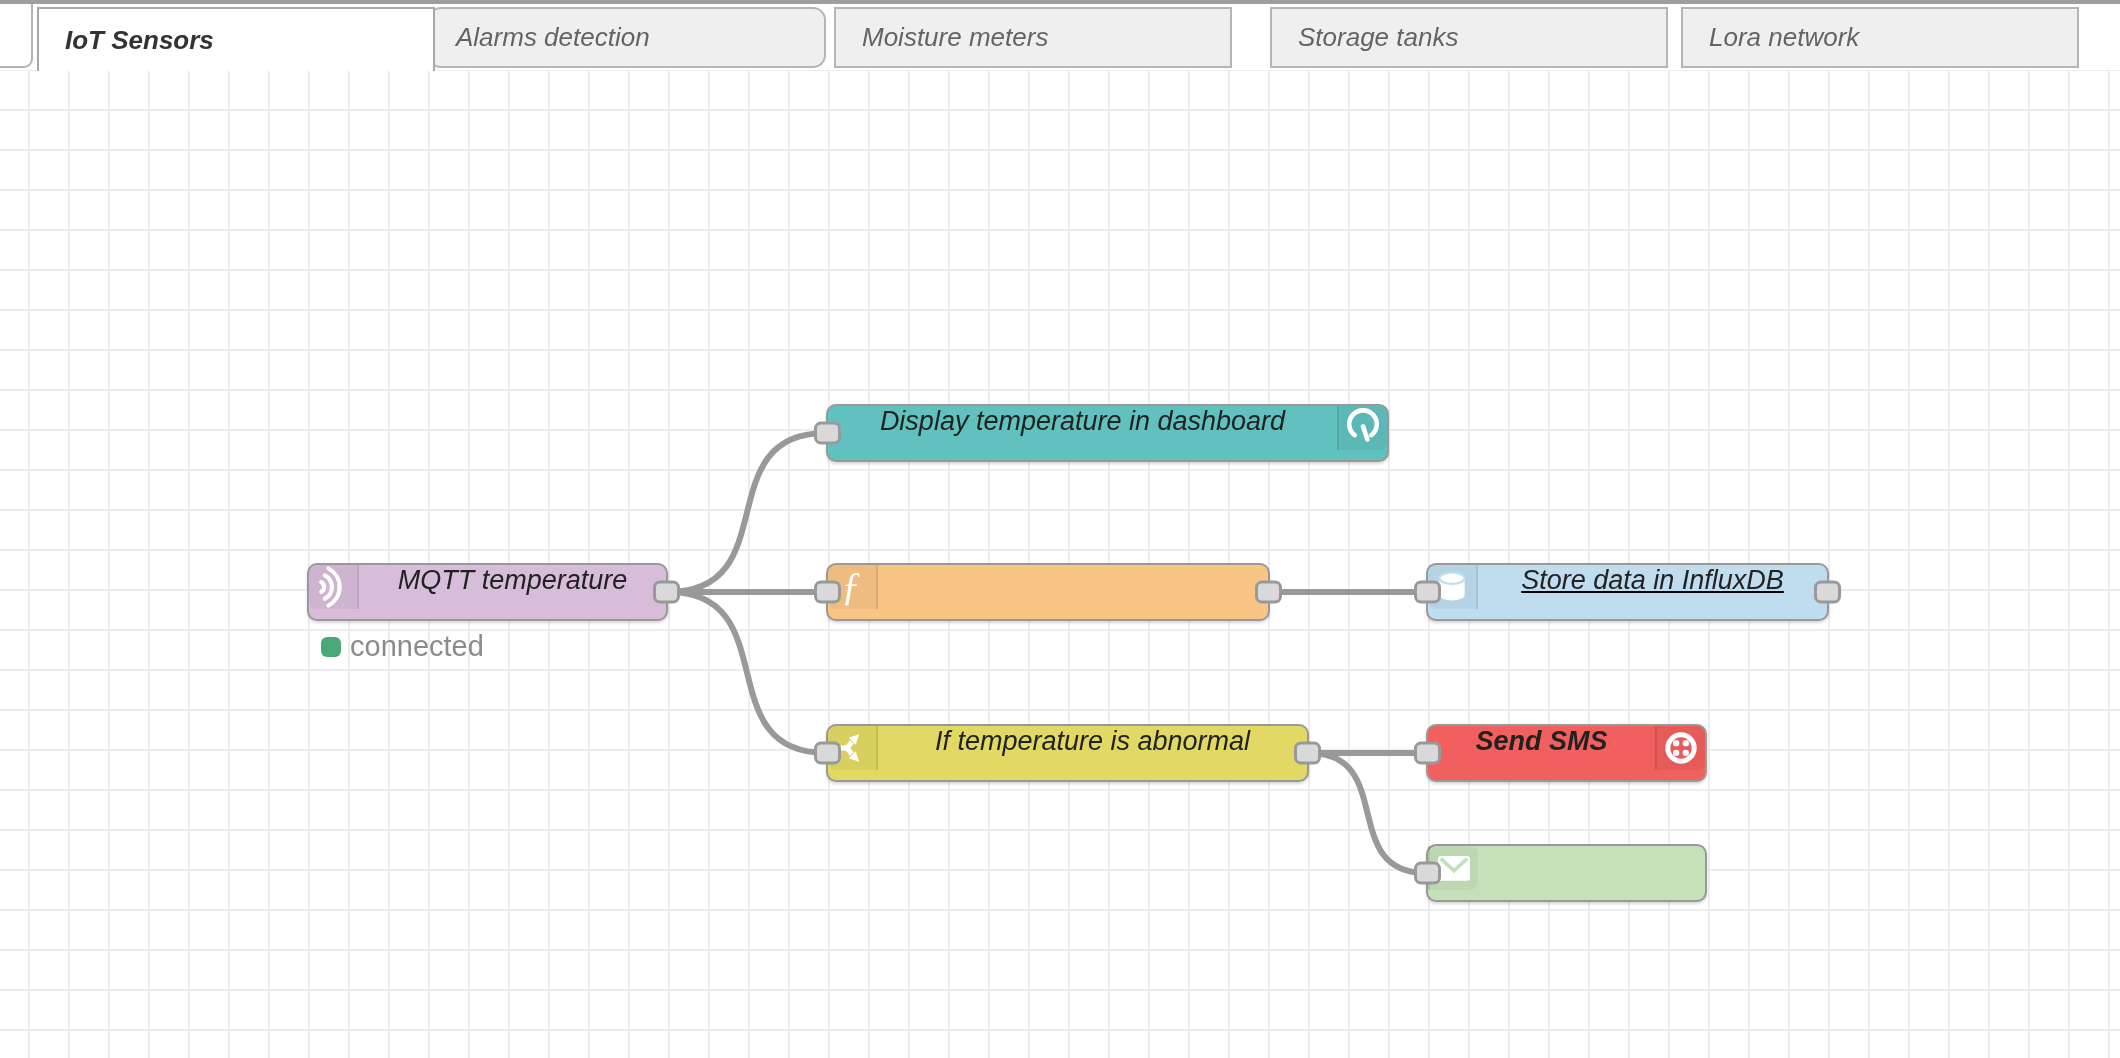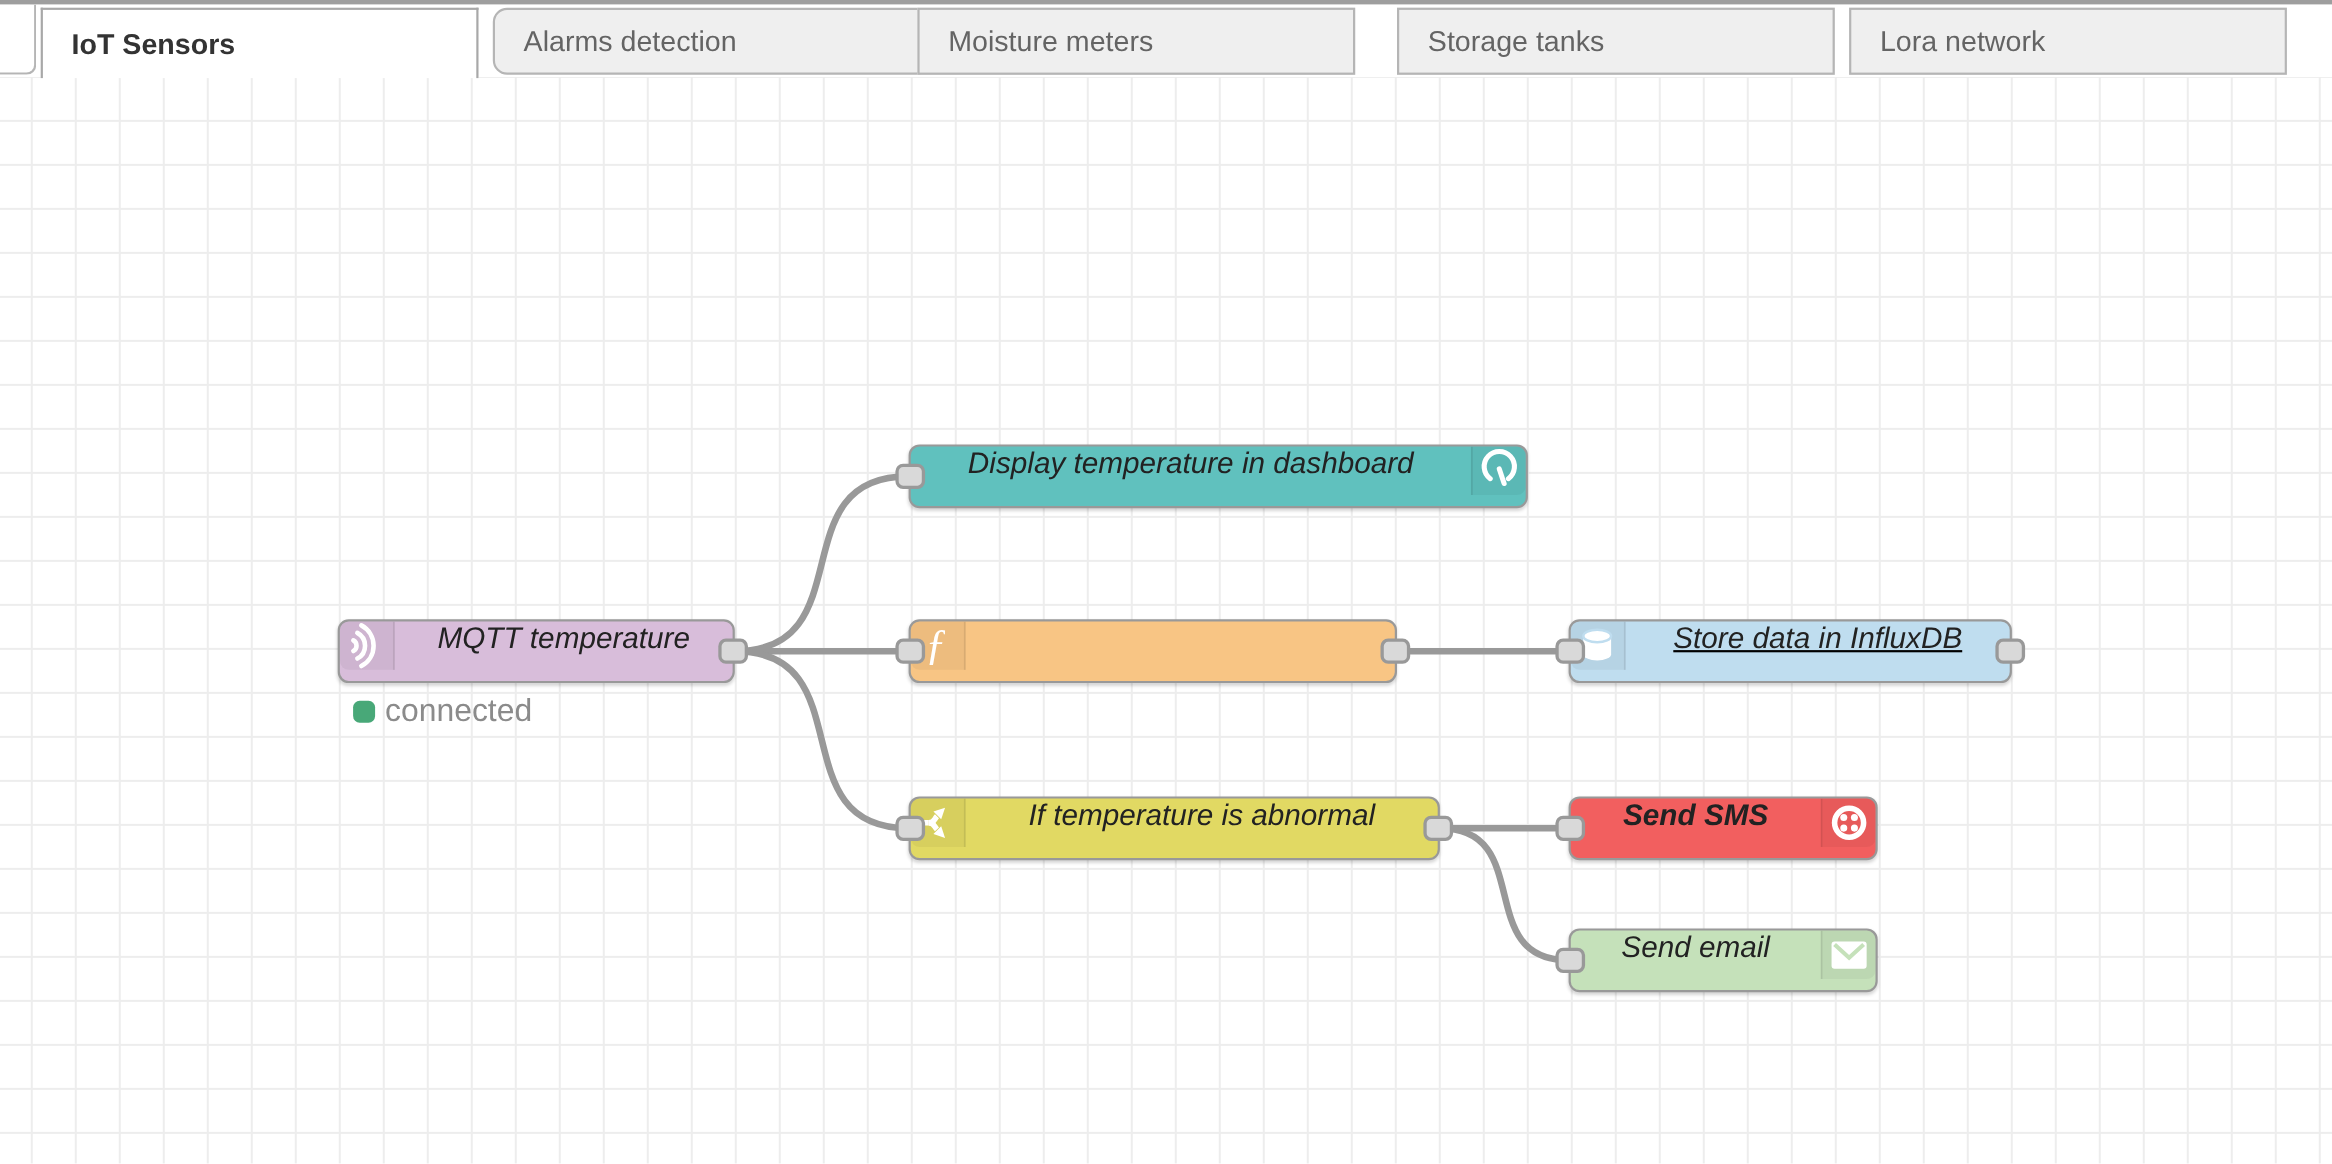--- a/index.html
+++ b/index.html
@@ -11,21 +11,21 @@
   
   #topband { position:absolute; top:0; left:0; width:100%; height:4px; background:#9e9e9e; z-index:8; }
   #spacer  { position:absolute; left:0; top:4px; width:33px; height:64px; background:#fff;
              border-right:2px solid #b5b5b5; border-bottom:2px solid #b5b5b5;
              border-bottom-right-radius:9px; z-index:6; }
   #tabbar  { position:absolute; top:0; left:0; width:100%; height:70px; background:#fff; z-index:4; }
   .tab {
     position:absolute; top:7px; width:398px; height:61px;
     border:2px solid #b5b5b5; background:#efefef; color:#646464;
     font-size:26px; display:flex; align-items:center; padding-left:26px;
-    white-space:nowrap; cursor:pointer;
+    white-space:nowrap; cursor:pointer;font-style:italic;
   }
   .tab.active { height:64px; background:#fff; border-bottom:none; border-color:#a8a8a8;
                 font-weight:bold; color:#333; z-index:7; }
   
   #canvas {
     position:absolute; left:0; top:70px; width:2120px; height:988px; z-index:1; background:#fff;
     background-image:
       linear-gradient(to right,#ededed 2px,transparent 2px),
       linear-gradient(to bottom,#ededed 2px,transparent 2px);
     background-size:40px 40px, 40px 40px;
@@ -62,21 +62,21 @@
 </head>
 <body>
 
 <div id="app">
   <div id="topband"></div>
   <div id="spacer"></div>
   <div id="tabbar">
       <div class="tab active" style="left: 37px;">
         <span>IoT Sensors</span>
       </div>
-      <div class="tab" style="left: 448px; border-radius: 13px;">
+      <div class="tab" style="left: 428px; border-radius: 13px;">
         <span>Alarms detection</span>
       </div>
       <div class="tab" style="left: 834px;">
         <span>Moisture meters</span>
       </div>
       <div class="tab" style="left: 1270px;">
         <span>Storage tanks</span>
       </div>
       <div class="tab" style="left: 1681px;">
         <span>Lora network</span>
@@ -156,21 +156,20 @@
               <circle cx="20" cy="20" r="12" fill="none" stroke="#fff" stroke-width="4.6"></circle>
               <circle cx="15.6" cy="15.6" r="2.9" fill="#fff"></circle>
               <circle cx="24.4" cy="15.6" r="2.9" fill="#fff"></circle>
               <circle cx="15.6" cy="24.4" r="2.9" fill="#fff"></circle>
               <circle cx="24.4" cy="24.4" r="2.9" fill="#fff"></circle>
             </svg>
           </div>
           <div class="port in"></div>
         </div>
         <div class="node" style="left: 1426px; top: 774px; width: 281px; height: 58px; background: rgb(197, 225, 186);">
-          <span class="node-label">Send email</span>
           <div class="icon-region right" style="color: rgb(197, 225, 186);">
             <svg width="44" height="44" viewBox="0 0 40 40">
               <rect x="5.5" y="9" width="29" height="22.5" rx="2.5" fill="#fff"></rect>
               <path d="M8 11.5 L20 22.5 L32 11.5" fill="none" stroke="currentColor" stroke-width="3.4"></path>
             </svg>
           </div>
           <div class="port in"></div>
         </div>
       </div>
   </div>

